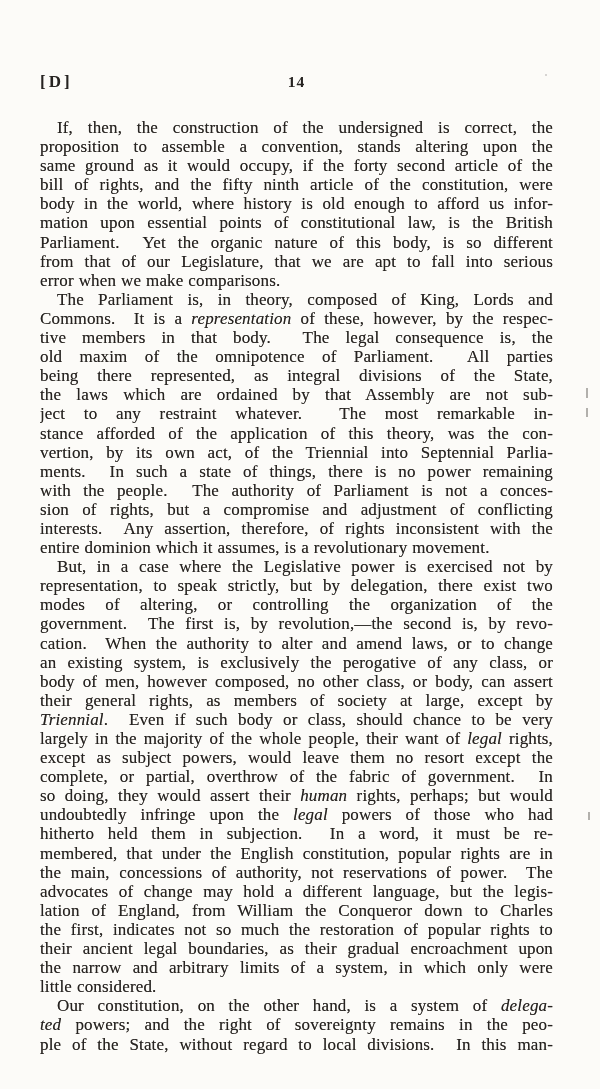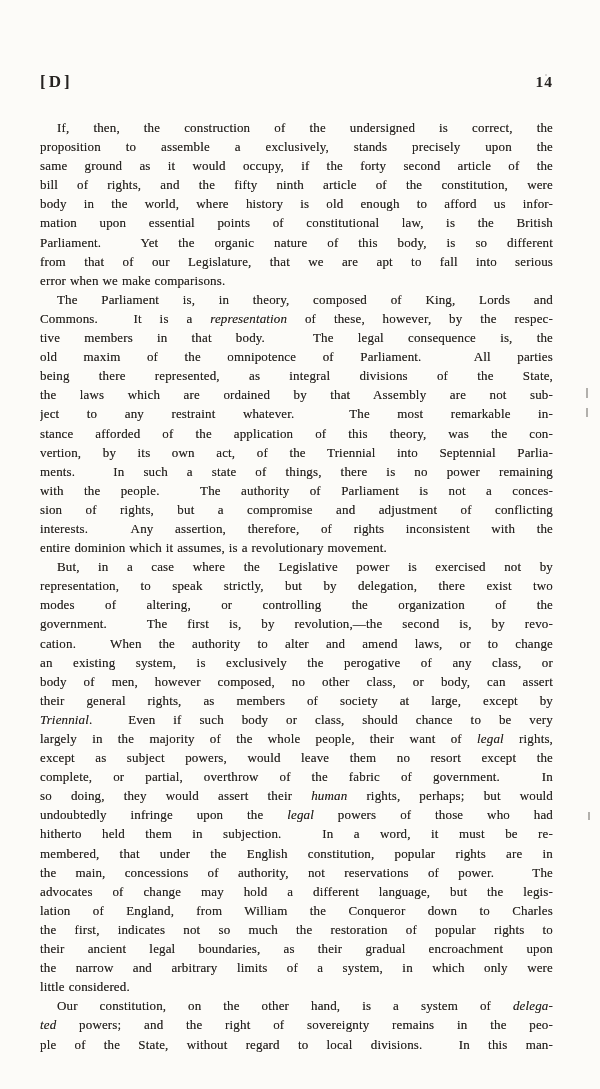--- a/index.html
+++ b/index.html
@@ -26,34 +26,34 @@
     top: 0;
     font-size: 17px;
     font-weight: bold;
     letter-spacing: 3px;
   }
   .page-num {
     position: absolute;
     left: 0;
     right: 0;
     top: 1px;
-    text-align: right;
+    text-align: center;
     font-size: 15.5px;
     font-weight: bold;
     letter-spacing: 1px;
   }
   .text-block {
     position: absolute;
     top: 118px;
     left: 40px;
     right: 47px;
   }
   .paragraph { margin: 0; }
   .line {
-    font-size: 13px;
+    font-size: 17px;
     line-height: 19.1px;
     height: 19.1px;
     overflow: hidden;
     text-align: justify;
     text-align-last: justify;
     letter-spacing: 0.15px;
     word-spacing: 0.5px;
     text-shadow: 0 0 0.5px rgba(45, 38, 30, 0.55);
   }
   .line.indent { text-indent: 17px; }
@@ -74,21 +74,21 @@
 <body>
 
 <div class="page">
   <div class="header">
     <span class="sig-mark">[D]</span>
     <span class="page-num">14</span>
   </div>
   <div class="text-block">
       <div class="paragraph">
         <div class="line indent">If, then, the construction of the undersigned is correct, the</div>
-        <div class="line">proposition to assemble a exclusively, stands precisely upon the</div>
+        <div class="line">proposition to assemble a convention, stands altering upon the</div>
         <div class="line">same ground as it would occupy, if the forty second article of the</div>
         <div class="line">bill of rights, and the fifty ninth article of the constitution, were</div>
         <div class="line">body in the world, where history is old enough to afford us infor-</div>
         <div class="line">mation upon essential points of constitutional law, is the British</div>
         <div class="line">Parliament.&nbsp; Yet the organic nature of this body, is so different</div>
         <div class="line">from that of our Legislature, that we are apt to fall into serious</div>
         <div class="line last">error when we make comparisons.</div>
       </div>
       <div class="paragraph">
         <div class="line indent">The Parliament is, in theory, composed of King, Lords and</div>

